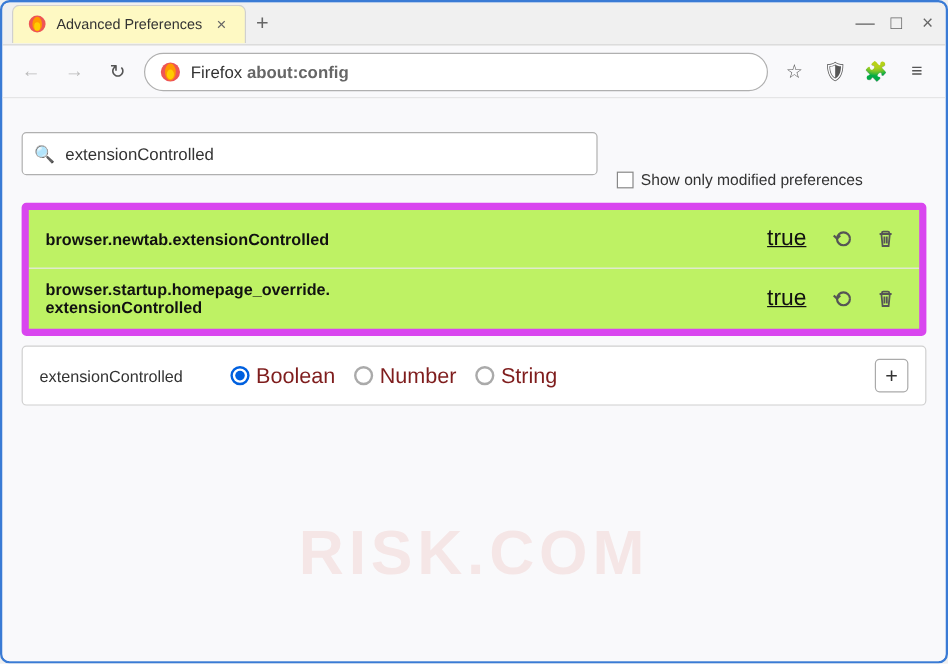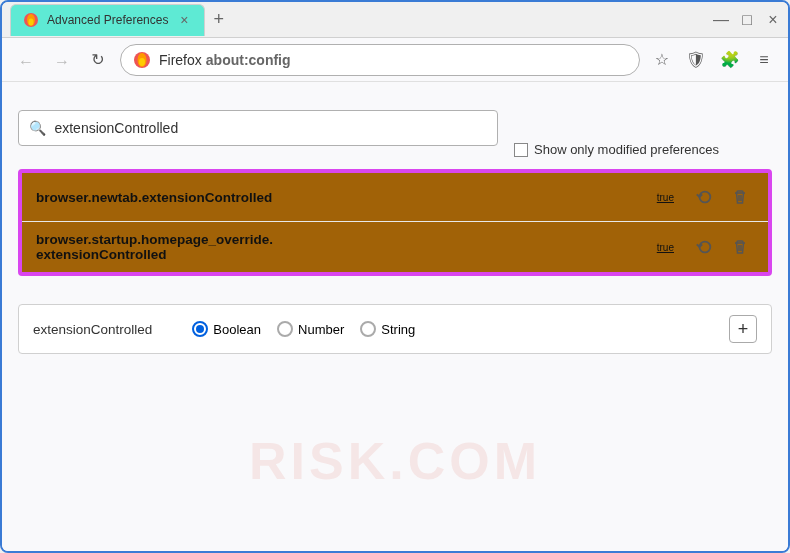--- a/index.html
+++ b/index.html
@@ -26,21 +26,21 @@
       display: flex;
       align-items: center;
       padding: 0 8px;
       height: 36px;
       border-bottom: 1px solid #d0d0d0;
       flex-shrink: 0;
     }
     .tab {
       display: flex;
       align-items: center;
-      background: #5eead4;
+      background: #fef9c3;
       border: 1px solid #d0d0d0;
       border-bottom: none;
       border-radius: 6px 6px 0 0;
       padding: 6px 12px;
       gap: 8px;
       height: 32px;
       margin-top: 0;
     }
     .tab-title {
       font-size: 12px;
@@ -219,42 +219,42 @@
     }
     .checkbox {
       width: 14px;
       height: 14px;
       border: 1px solid #888;
       background: #fff;
       flex-shrink: 0;
     }
     
     .results-table {
-      background: #a16207;
-      border: 4px solid #d946ef;
+      background: #bef264;
+      border: 6px solid #d946ef;
       border-radius: 4px;
       overflow: hidden;
-      margin-bottom: 28px;
+      margin-bottom: 8px;
     }
     .result-row {
       display: flex;
       align-items: center;
       padding: 10px 14px;
       border-bottom: 1px solid #e8e8e8;
       min-height: 44px;
     }
     .result-row:last-child { border-bottom: none; }
     .result-key {
       font-size: 13.5px;
       font-weight: 700;
       color: #111;
       flex: 1;
     }
     .result-value {
-      font-size: 10px;
+      font-size: 19px;
       color: #111;
       margin-right: 16px;
       text-decoration: underline;
     }
     .result-actions {
       display: flex;
       align-items: center;
       gap: 8px;
     }
     .action-btn {
@@ -287,22 +287,22 @@
     }
     .radio-group {
       display: flex;
       align-items: center;
       gap: 16px;
     }
     .radio-label {
       display: flex;
       align-items: center;
       gap: 5px;
-      font-size: 13px;
-      color: #000000;
+      font-size: 18px;
+      color: #7f1d1d;
       cursor: pointer;
     }
     .radio-outer {
       width: 16px;
       height: 16px;
       border-radius: 50%;
       border: 2px solid #aaa;
       display: flex;
       align-items: center;
       justify-content: center;

